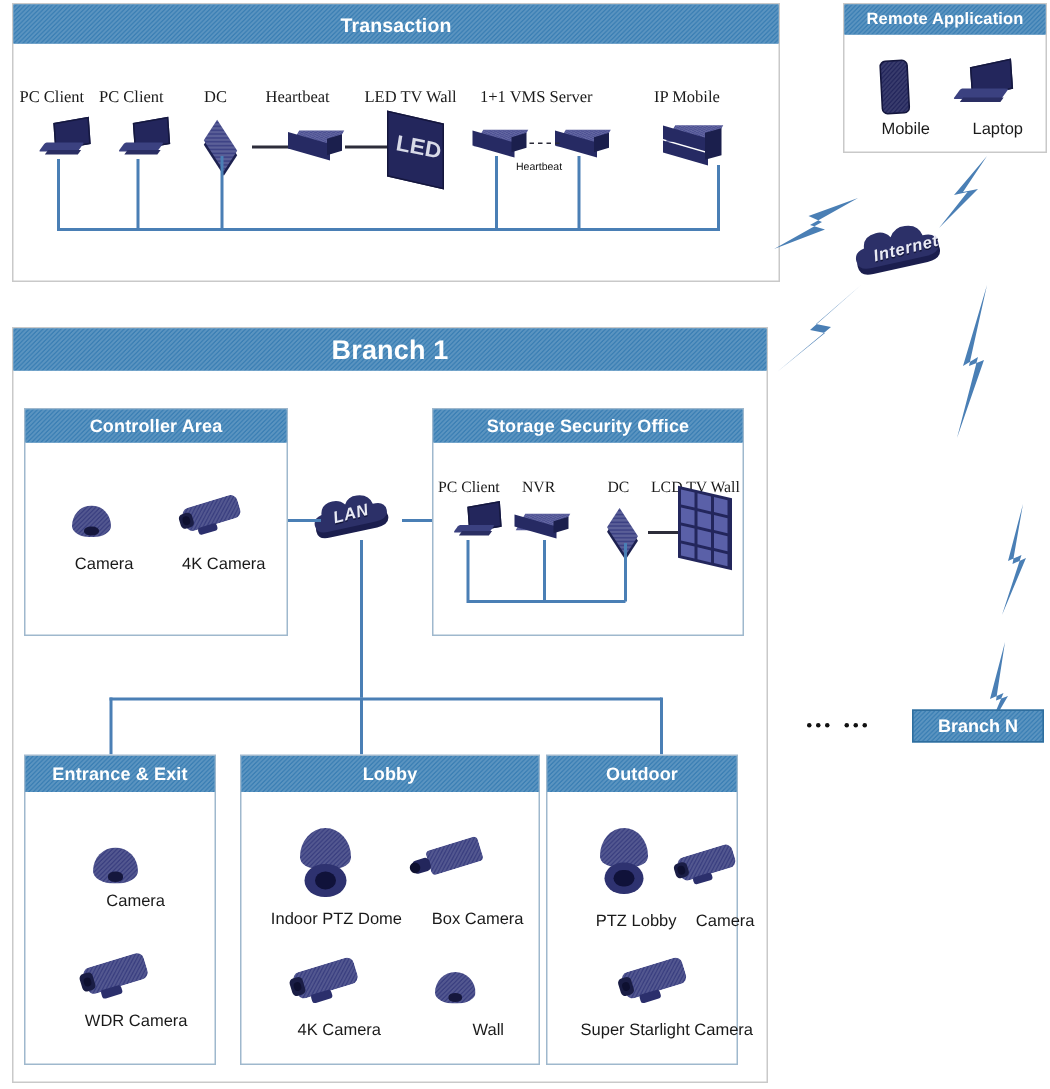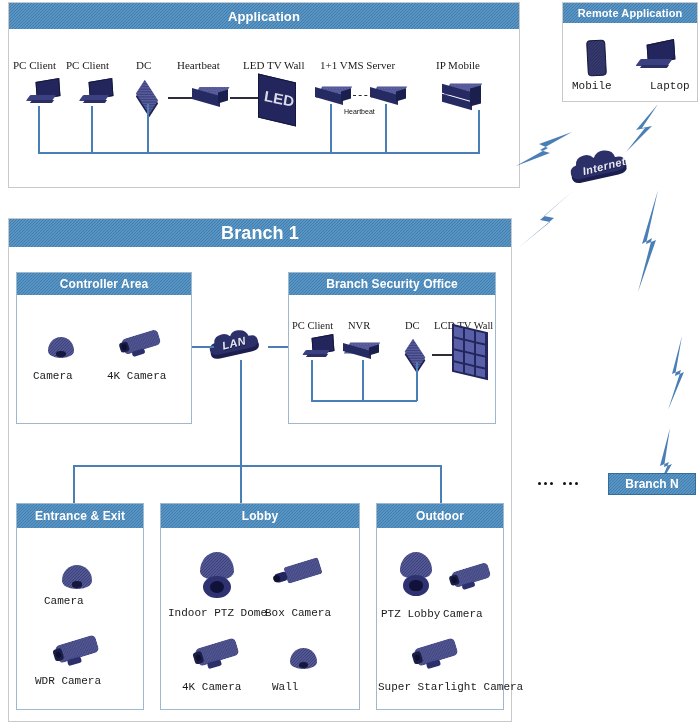--- a/index.html
+++ b/index.html
@@ -18,21 +18,21 @@
       linear-gradient(#3b7fb4,#3b7fb4);
     background-size:3px 3px,100% 100%;
     color:#fff;text-align:center;font-weight:600;letter-spacing:.1px;
     display:flex;align-items:center;justify-content:center;
   }
   .sub-hd{border:1px solid #9fb8cd;}
   .wire{position:absolute;background:#4a7fb5;}
   .wire-dark{position:absolute;background:#2d2d3a;}
   .lbl{position:absolute;white-space:nowrap;font-family:Liberation Serif, serif;}
   .dev{position:absolute;}
-  .cap{position:absolute;white-space:nowrap;text-align:left;font-family:Liberation Mono, monospace;}
+  .cap{position:absolute;white-space:nowrap;text-align:right;}
 
   
   .iso-box{position:absolute;}
   .iso-box .top{position:absolute;background:#4b4f92;
     background-image:linear-gradient(135deg,rgba(255,255,255,.14) 25%,transparent 25%,transparent 50%,rgba(255,255,255,.14) 50%,rgba(255,255,255,.14) 75%,transparent 75%);
     background-size:3px 3px;
     transform:skewX(-30deg) scaleY(.55);}
   .iso-box .fr{position:absolute;background:#262a63;}
   .iso-box .sd{position:absolute;background:#1b1f4d;}
 
@@ -97,21 +97,21 @@
     background:#3b7fb4;
     background-image:linear-gradient(135deg,rgba(255,255,255,.16) 25%,transparent 25%,transparent 50%,rgba(255,255,255,.16) 50%,rgba(255,255,255,.16) 75%,transparent 75%);
     background-size:3px 3px;border:1px solid #2f6e9e;}
   .hb{position:absolute;font-size:7px;color:#111;white-space:nowrap;}
   .arrowline{position:absolute;height:0;border-top:1px dashed #2b2b38;}
 </style>
 </head>
 <body>
 
 <div class="panel" style="left:8px;top:2px;width:512px;height:186px;">
-  <div class="panel-hd" style="height:26px;font-size:13px;">Application</div>
+  <div class="panel-hd" style="height:26px;font-size:13px;">Transaction</div>
 </div>
 
 <div class="wire" style="left:38px;top:152px;width:442px;height:1.5px;"></div>
 
 <div class="lbl" style="left:13px;top:59px;font-size:11px;">PC Client</div>
 <div class="dev" style="left:26px;top:80px;width:38px;height:30px;">
   <div class="screen" style="left:10px;top:0px;width:22px;height:16px;transform:rotate(-10deg) skewX(-6deg);"></div>
   <div class="kb" style="left:2px;top:15px;width:26px;height:6px;transform:skewX(-36deg);border-radius:1px;"></div>
   <div class="kb" style="left:5px;top:20px;width:22px;height:3px;transform:skewX(-36deg);background:#2a2e63;"></div>
 </div>
@@ -179,21 +179,21 @@
 <div class="panel" style="left:562px;top:2px;width:136px;height:100px;">
   <div class="panel-hd" style="height:20px;font-size:11px;">Remote Application</div>
 </div>
 <div class="phone" style="left:587px;top:40px;width:17px;height:34px;"></div>
 <div class="cap" style="left:572px;top:80px;width:48px;font-size:11px;">Mobile</div>
 <div class="dev" style="left:636px;top:42px;width:44px;height:32px;">
   <div class="screen" style="left:11px;top:0px;width:26px;height:18px;transform:rotate(-12deg) skewX(-8deg);"></div>
   <div class="kb" style="left:2px;top:17px;width:32px;height:7px;transform:skewX(-36deg);border-radius:1px;"></div>
   <div class="kb" style="left:5px;top:23px;width:27px;height:3px;transform:skewX(-36deg);background:#2a2e63;"></div>
 </div>
-<div class="cap" style="left:634px;top:80px;width:48px;font-size:11px;margin-left:16px;">Laptop</div>
+<div class="cap" style="left:634px;top:80px;width:48px;font-size:11px;">Laptop</div>
 
 <div class="cloud" style="left:566px;top:146px;width:84px;height:48px;">
   <svg width="84" height="48" viewBox="0 0 84 48">
     <g transform="rotate(-14 42 24)">
       <path d="M14,30 q-9,0 -9,-7 q0,-6 7,-7 q1,-8 10,-8 q6,0 9,5 q4,-6 11,-5 q9,1 10,9 q9,0 9,7 q0,7 -10,7 z" fill="#1b1e4e"></path>
       <path d="M14,26 q-9,0 -9,-7 q0,-6 7,-7 q1,-8 10,-8 q6,0 9,5 q4,-6 11,-5 q9,1 10,9 q9,0 9,7 q0,7 -10,7 z" fill="#2c3068"></path>
     </g>
   </svg>
   <div class="txt" style="left:16px;top:14px;font-size:11px;">Internet</div>
 </div>
@@ -235,21 +235,21 @@
       <path d="M12,23 q-8,0 -8,-6 q0,-5 6,-6 q1,-7 9,-7 q5,0 8,4 q3,-5 9,-4 q8,1 9,8 q8,0 8,6 q0,6 -9,6 z" fill="#2c3068"></path>
     </g>
   </svg>
   <div class="txt" style="left:16px;top:11px;font-size:11px;">LAN</div>
 </div>
 <div class="wire" style="left:192px;top:346px;width:22px;height:1.5px;"></div>
 <div class="wire" style="left:268px;top:346px;width:22px;height:1.5px;"></div>
 <div class="wire" style="left:240px;top:360px;width:1.5px;height:105px;"></div>
 
 <div class="panel sub-hd" style="left:288px;top:272px;width:208px;height:152px;">
-  <div class="panel-hd" style="height:22px;font-size:12px;">Branch Security Office</div>
+  <div class="panel-hd" style="height:22px;font-size:12px;">Storage Security Office</div>
 </div>
 
 <div class="lbl" style="left:292px;top:320px;font-size:10.5px;">PC Client</div>
 <div class="dev" style="left:302px;top:336px;width:36px;height:28px;">
   <div class="screen" style="left:10px;top:0px;width:20px;height:15px;transform:rotate(-10deg) skewX(-6deg);"></div>
   <div class="kb" style="left:2px;top:14px;width:24px;height:5px;transform:skewX(-36deg);border-radius:1px;"></div>
   <div class="kb" style="left:5px;top:18px;width:20px;height:3px;transform:skewX(-36deg);background:#2a2e63;"></div>
 </div>
 <div class="wire" style="left:311px;top:360px;width:1.5px;height:40px;"></div>
 <div class="wire" style="left:311px;top:400px;width:106px;height:1.5px;"></div>
@@ -317,21 +317,21 @@
 </div>
 <div class="cap" style="left:265px;top:607px;width:84px;font-size:11px;">Box Camera</div>
 <div class="bullet" style="left:196px;top:643px;width:42px;height:18px;">
   <div class="lens"></div>
     <div class="mnt"></div>
 </div>
 <div class="cap" style="left:182px;top:681px;width:72px;font-size:11px;">4K Camera</div>
 <div class="camdome" style="left:290px;top:648px;width:27px;height:21px;"></div>
 <div class="cap" style="left:272px;top:681px;width:64px;font-size:11px;">Wall</div>
 
-<div class="panel sub-hd" style="left:376px;top:503px;width:128px;height:207px;">
+<div class="panel sub-hd" style="left:364px;top:503px;width:128px;height:207px;">
   <div class="panel-hd" style="height:24px;font-size:12px;">Outdoor</div>
 </div>
 <div class="ptz" style="left:400px;top:552px;width:32px;height:44px;">
   <div class="head"></div>
     <div class="ball"></div>
 </div>
 <div class="cap" style="left:381px;top:608px;width:70px;font-size:11px;">PTZ Lobby</div>
 <div class="bullet" style="left:452px;top:567px;width:38px;height:16px;">
   <div class="lens"></div>
     <div class="mnt"></div>

